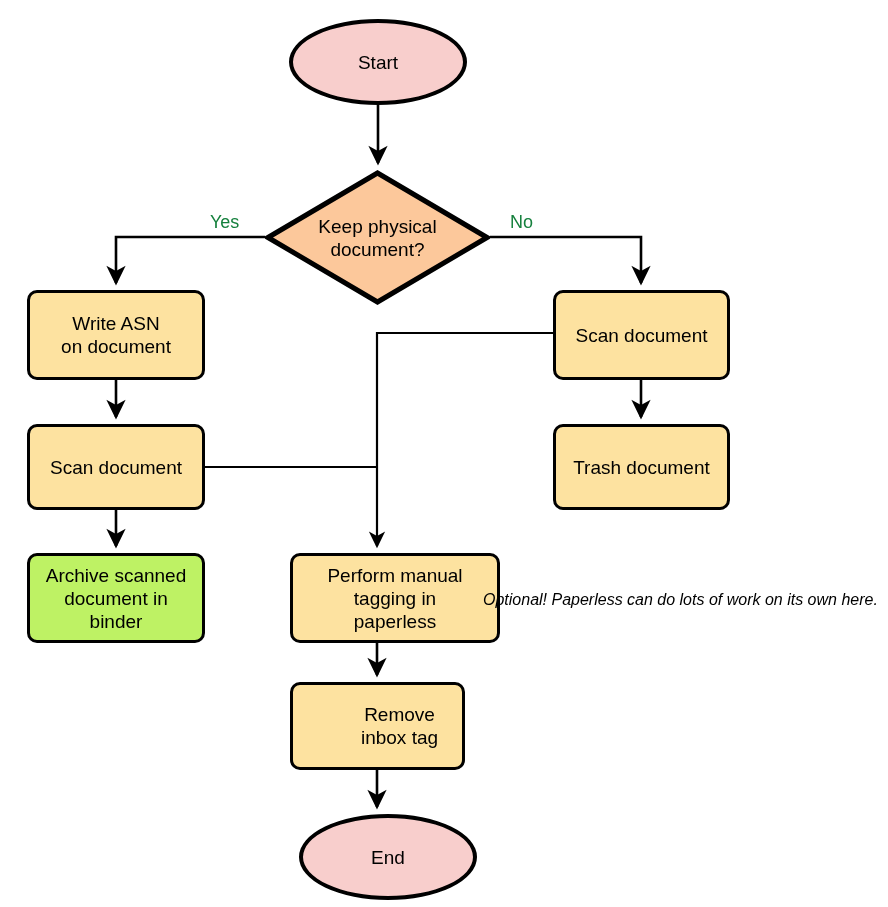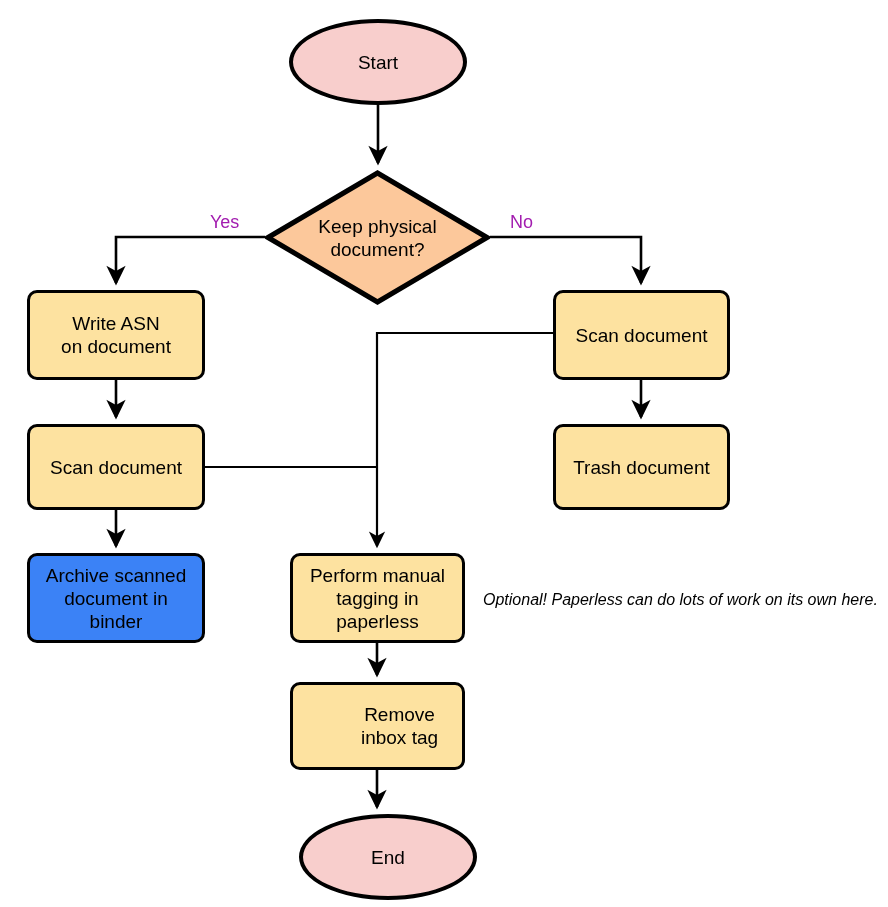--- a/index.html
+++ b/index.html
@@ -61,21 +61,21 @@
     width: 100%;
     height: 100%;
   }
   .decision-label {
     position: relative;
     z-index: 1;
     width: 70%;
   }
   .edge-label {
     position: absolute;
-    color: #a21caf;
+    color: #15803d;
     font-size: 18px;
     line-height: 21px;
     z-index: 3;
     white-space: nowrap;
   }
   .annotation {
     position: absolute;
     color: #000000;
     font-size: 16px;
     line-height: 24px;
@@ -150,35 +150,35 @@
 
   <div class="node node-process" id="node-write-asn" style="left: 27px; top: 290px; width: 178px; height: 90px; background: rgb(253, 226, 160); border-color: rgb(0, 0, 0); color: rgb(0, 0, 0);">
     <span>Write ASN
 on document</span>
   </div>
 
   <div class="node node-process" id="node-scan-left" style="left: 27px; top: 424px; width: 178px; height: 86px; background: rgb(253, 226, 160); border-color: rgb(0, 0, 0); color: rgb(0, 0, 0);">
     <span>Scan document</span>
   </div>
 
-  <div class="node node-process" id="node-archive" style="left: 27px; top: 553px; width: 178px; height: 90px; background: #3b82f6; border-color: rgb(0, 0, 0); color: rgb(0, 0, 0);">
+  <div class="node node-process" id="node-archive" style="left: 27px; top: 553px; width: 178px; height: 90px; background: #bef264; border-color: rgb(0, 0, 0); color: rgb(0, 0, 0);">
     <span>Archive scanned
 document in
 binder</span>
   </div>
 
   <div class="node node-process" id="node-scan-right" style="left: 553px; top: 290px; width: 177px; height: 90px; background: rgb(253, 226, 160); border-color: rgb(0, 0, 0); color: rgb(0, 0, 0);">
     <span>Scan document</span>
   </div>
 
   <div class="node node-process" id="node-trash" style="left: 553px; top: 424px; width: 177px; height: 86px; background: rgb(253, 226, 160); border-color: rgb(0, 0, 0); color: rgb(0, 0, 0);">
     <span>Trash document</span>
   </div>
 
-  <div class="node node-process" id="node-tagging" style="left: 290px; top: 553px; width: 175px; height: 90px; background: rgb(253, 226, 160); border-color: rgb(0, 0, 0); color: rgb(0, 0, 0);">
+  <div class="node node-process" id="node-tagging" style="left: 290px; top: 553px; width: 210px; height: 90px; background: rgb(253, 226, 160); border-color: rgb(0, 0, 0); color: rgb(0, 0, 0);">
     <span>Perform manual
 tagging in
 paperless</span>
   </div>
 
   <div class="node node-process" id="node-remove-inbox" style="left: 290px; top: 682px; width: 175px; height: 88px; background: rgb(253, 226, 160); border-color: rgb(0, 0, 0); color: rgb(0, 0, 0); padding-left: 44px;">
     <span>Remove
 inbox tag</span>
   </div>
 

